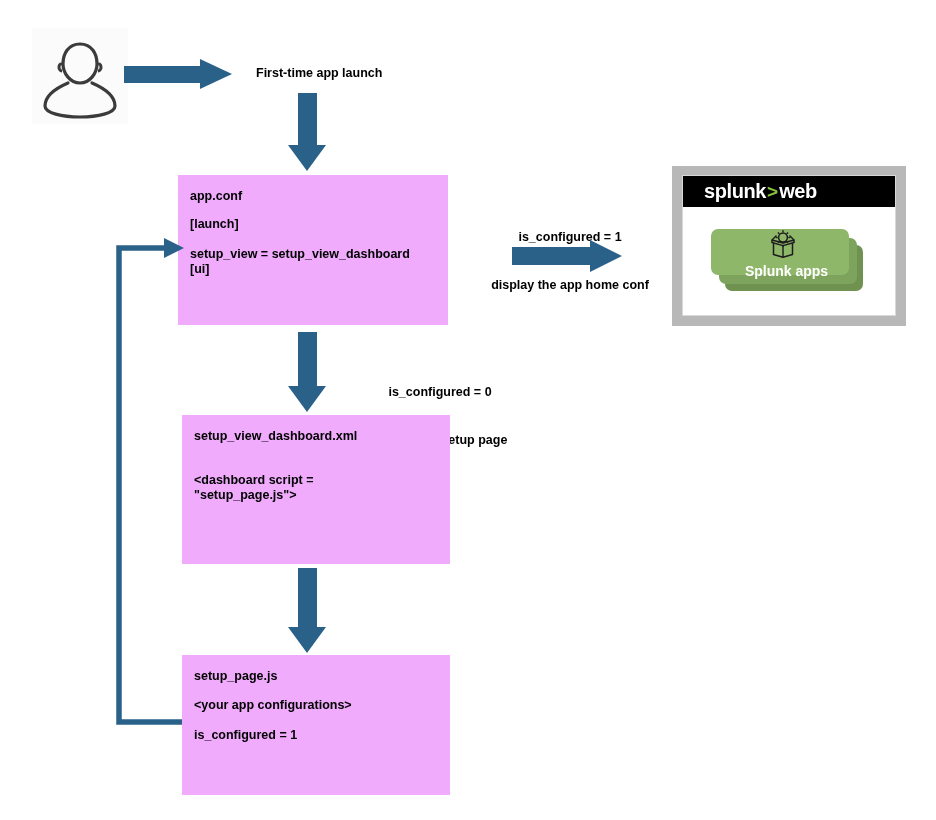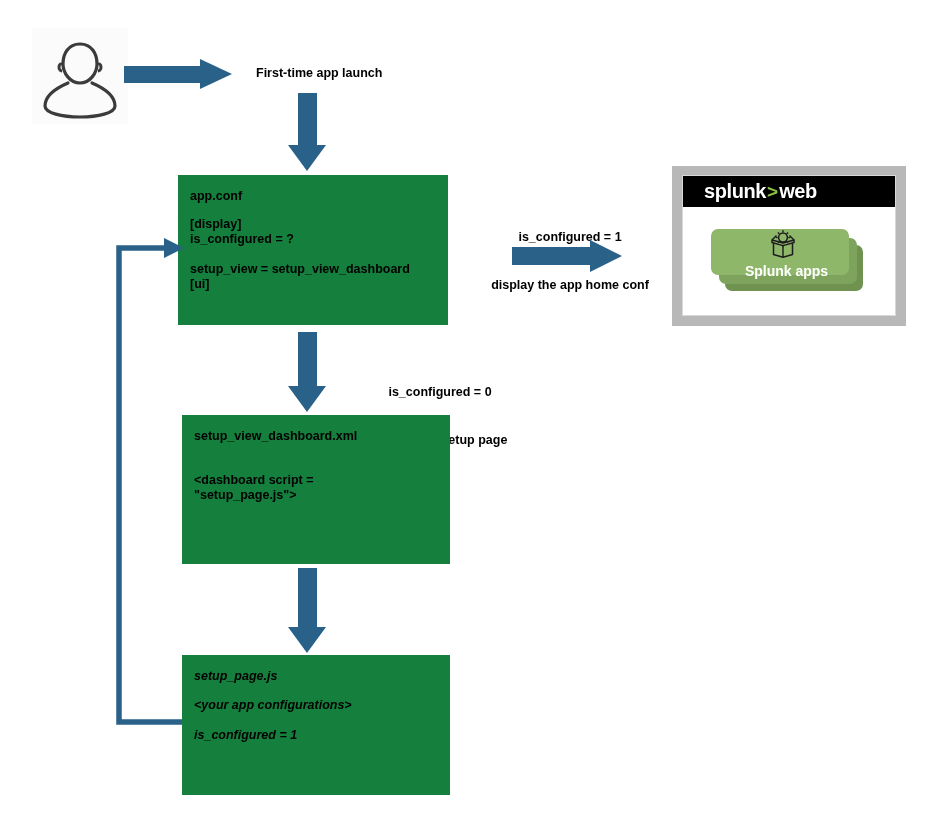--- a/index.html
+++ b/index.html
@@ -25,21 +25,21 @@
     top: 28px;
     width: 96px;
     height: 96px;
     background: #fbfbfb;
   }
   .avatar-tile svg { display: block; }
 
   
   .gbox {
     position: absolute;
-    background: #15803d;
+    background: #f0abfc;
     color: #000000;
     font-weight: bold;
     font-size: 12.5px;
     line-height: 15px;
     box-sizing: border-box;
     padding: 14px 0 0 12px;
   }
   .gbox .line { white-space: pre; }
   .gbox .spacer { height: 13px; }
   .gbox .title { margin-bottom: 0; }
@@ -188,22 +188,21 @@
   <div class="edge-label left-align" style="left:238px; top:65px; width:220px;padding-left:18px;">First-time app launch</div>
 
   <div class="arrow-down" style="left:288px; top:93px; width:38px; height:78px;">
     <div class="shaft" style="width:19px; height:52px;"></div>
     <div class="head" style="border-left-width:19px; border-right-width:19px; border-top-width:26px;"></div>
   </div>
 
   <div class="gbox" style="left:178px; top:175px; width:270px; height:150px;">
     <div class="line title">app.conf</div>
     <div class="spacer"></div>
-    <div class="line">[display]</div>
-    <div class="line">is_configured = ?</div>
+    <div class="line">[launch]</div>
     <div class="line" style="height:15px;"></div>
     <div class="line">setup_view = setup_view_dashboard</div>
     <div class="line">[ui]</div>
   </div>
 
   <div class="edge-label" style="left:470px; top:197px; width:200px;">
     <div>is_configured = 1</div>
     <div>display the app home conf</div>
   </div>
 
@@ -266,21 +265,21 @@
     <div class="spacer" style="height:29px;"></div>
     <div class="line">&lt;dashboard script =</div>
     <div class="line">"setup_page.js"&gt;</div>
   </div>
 
   <div class="arrow-down" style="left:288px; top:568px; width:38px; height:85px;">
     <div class="shaft" style="width:19px; height:59px;"></div>
     <div class="head" style="border-left-width:19px; border-right-width:19px; border-top-width:26px;"></div>
   </div>
 
-  <div class="gbox" style="left:182px; top:655px; width:268px; height:140px;font-style:italic;">
+  <div class="gbox" style="left:182px; top:655px; width:268px; height:140px;">
     <div class="line title">setup_page.js</div>
     <div class="spacer" style="height:14px;"></div>
     <div class="line">&lt;your app configurations&gt;</div>
     <div class="line" style="height:15px;"></div>
     <div class="line">is_configured = 1</div>
   </div>
 
   <svg class="loop-svg" width="936" height="820">
     <path d="M182 722 L119 722 L119 248 L164 248" fill="none" stroke="#2a6189" stroke-width="5.5"></path>
     <path d="M164 238 L184 248 L164 258 Z" fill="#2a6189"></path>

